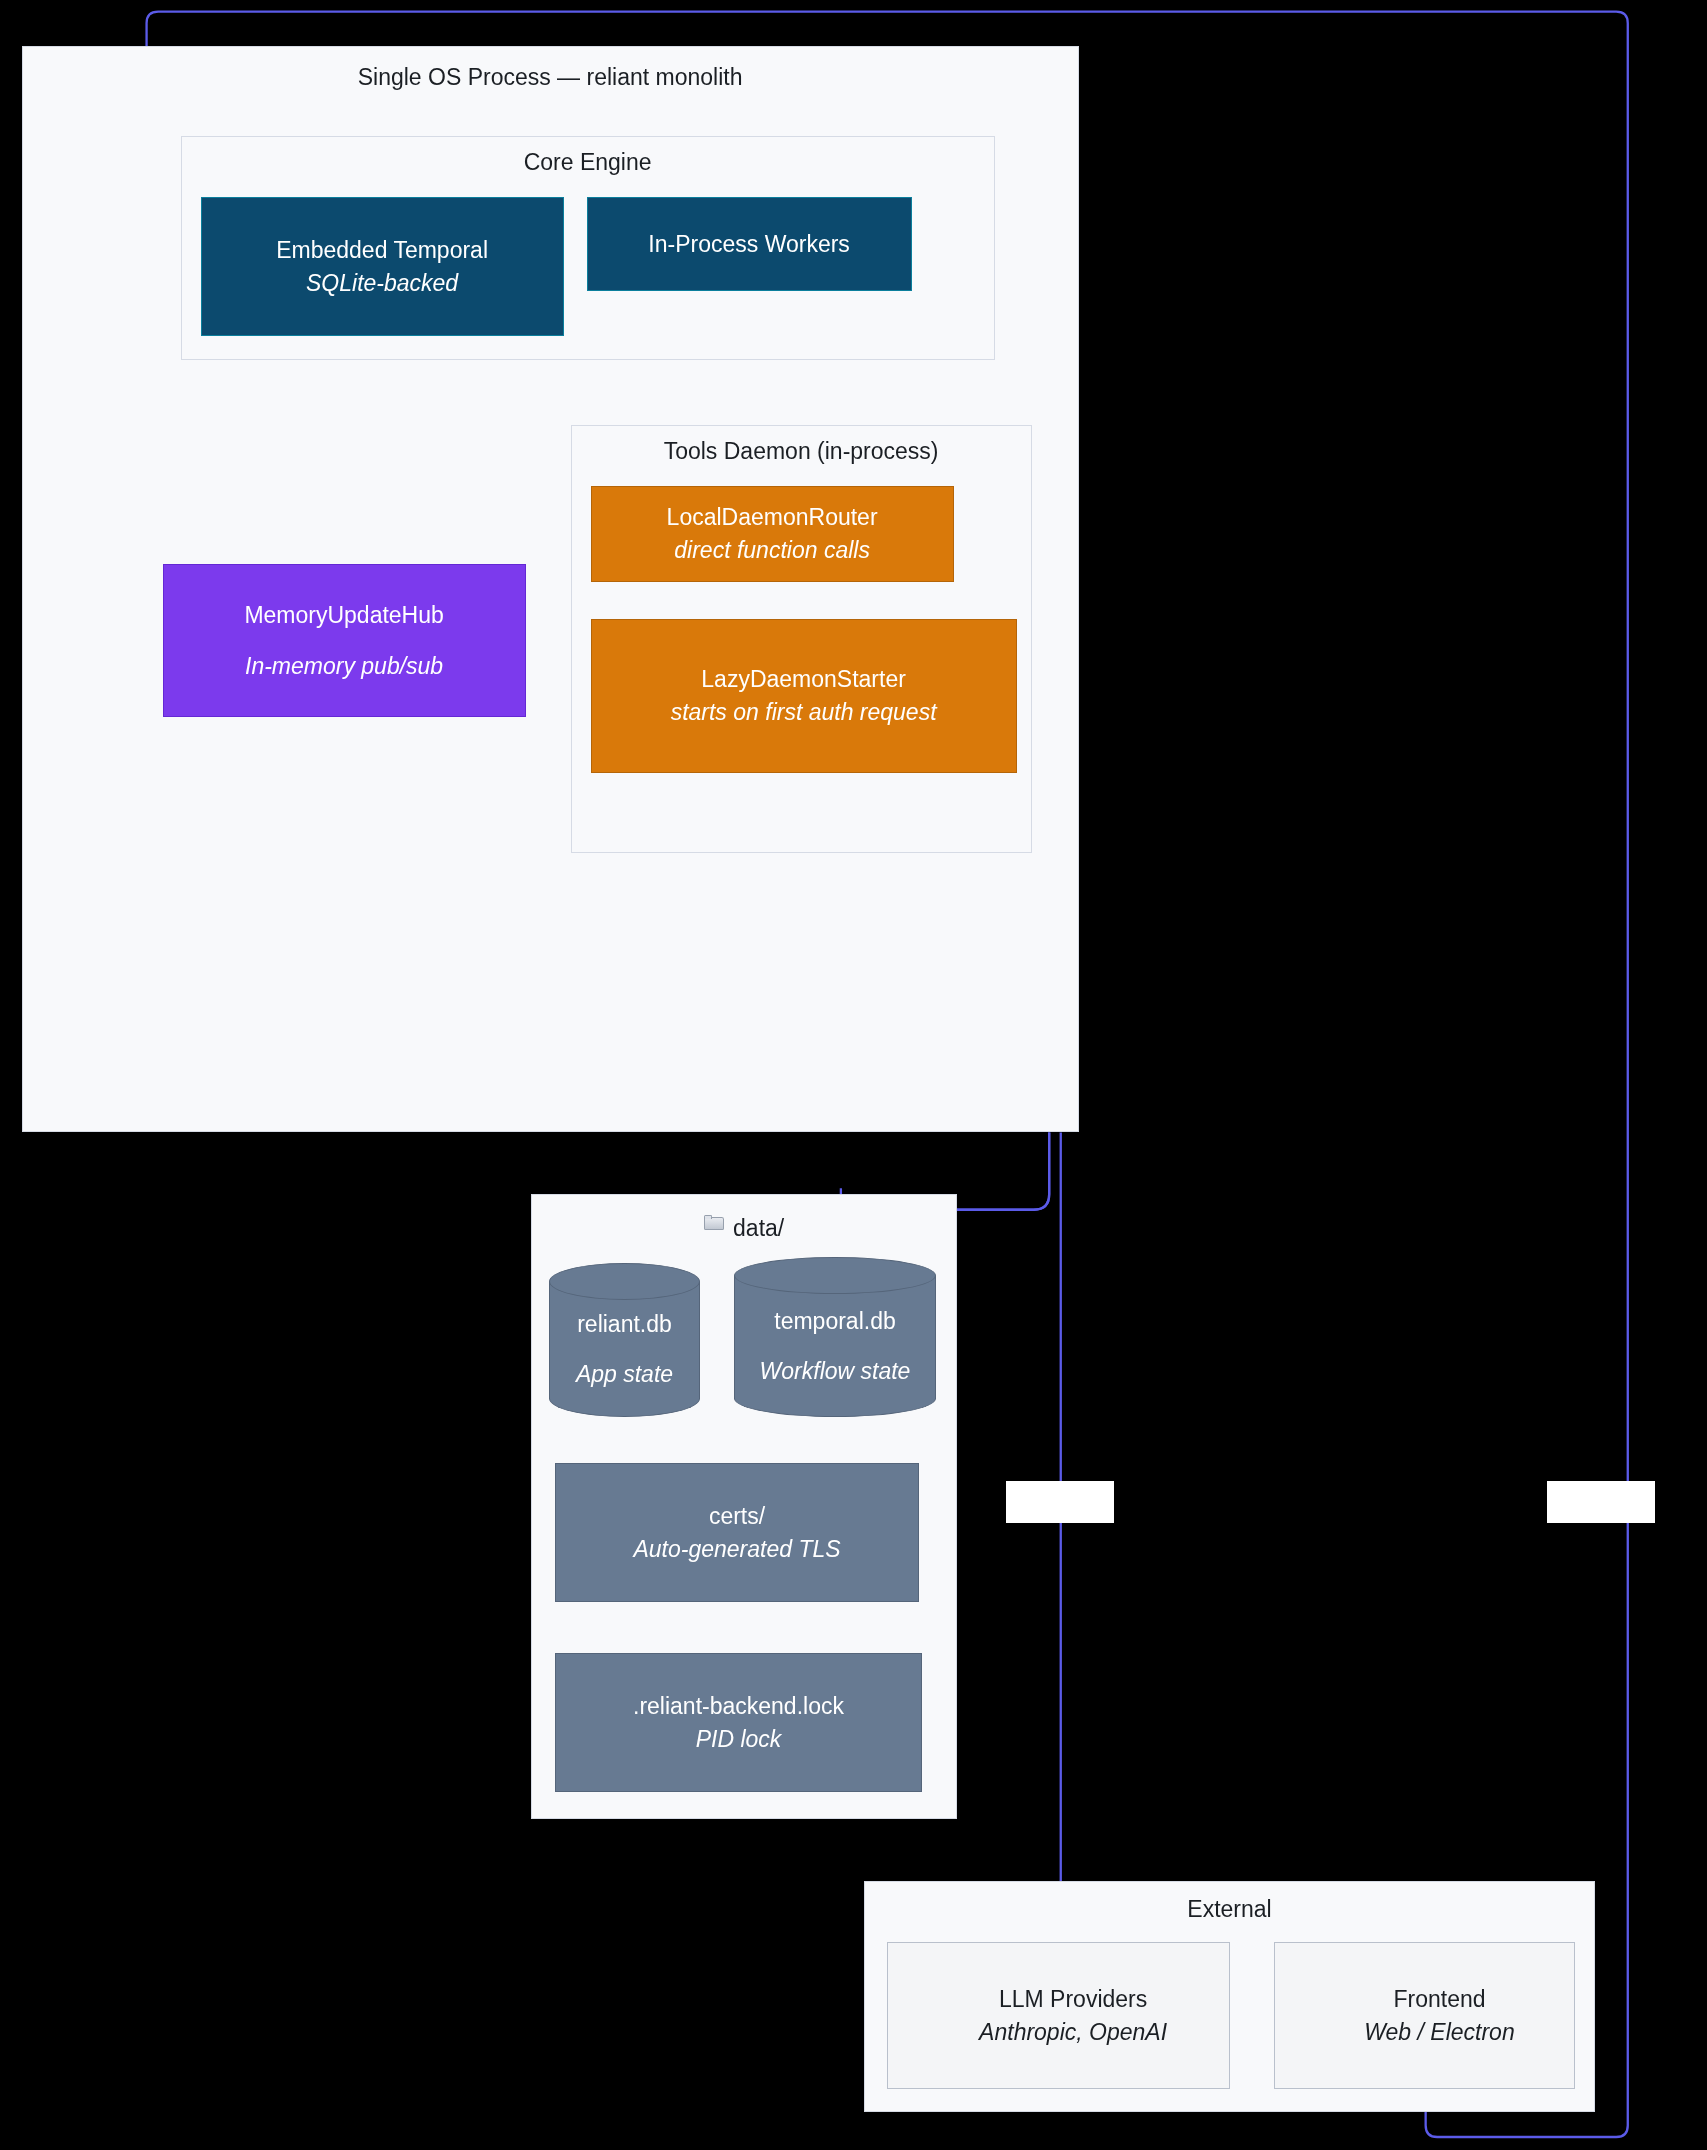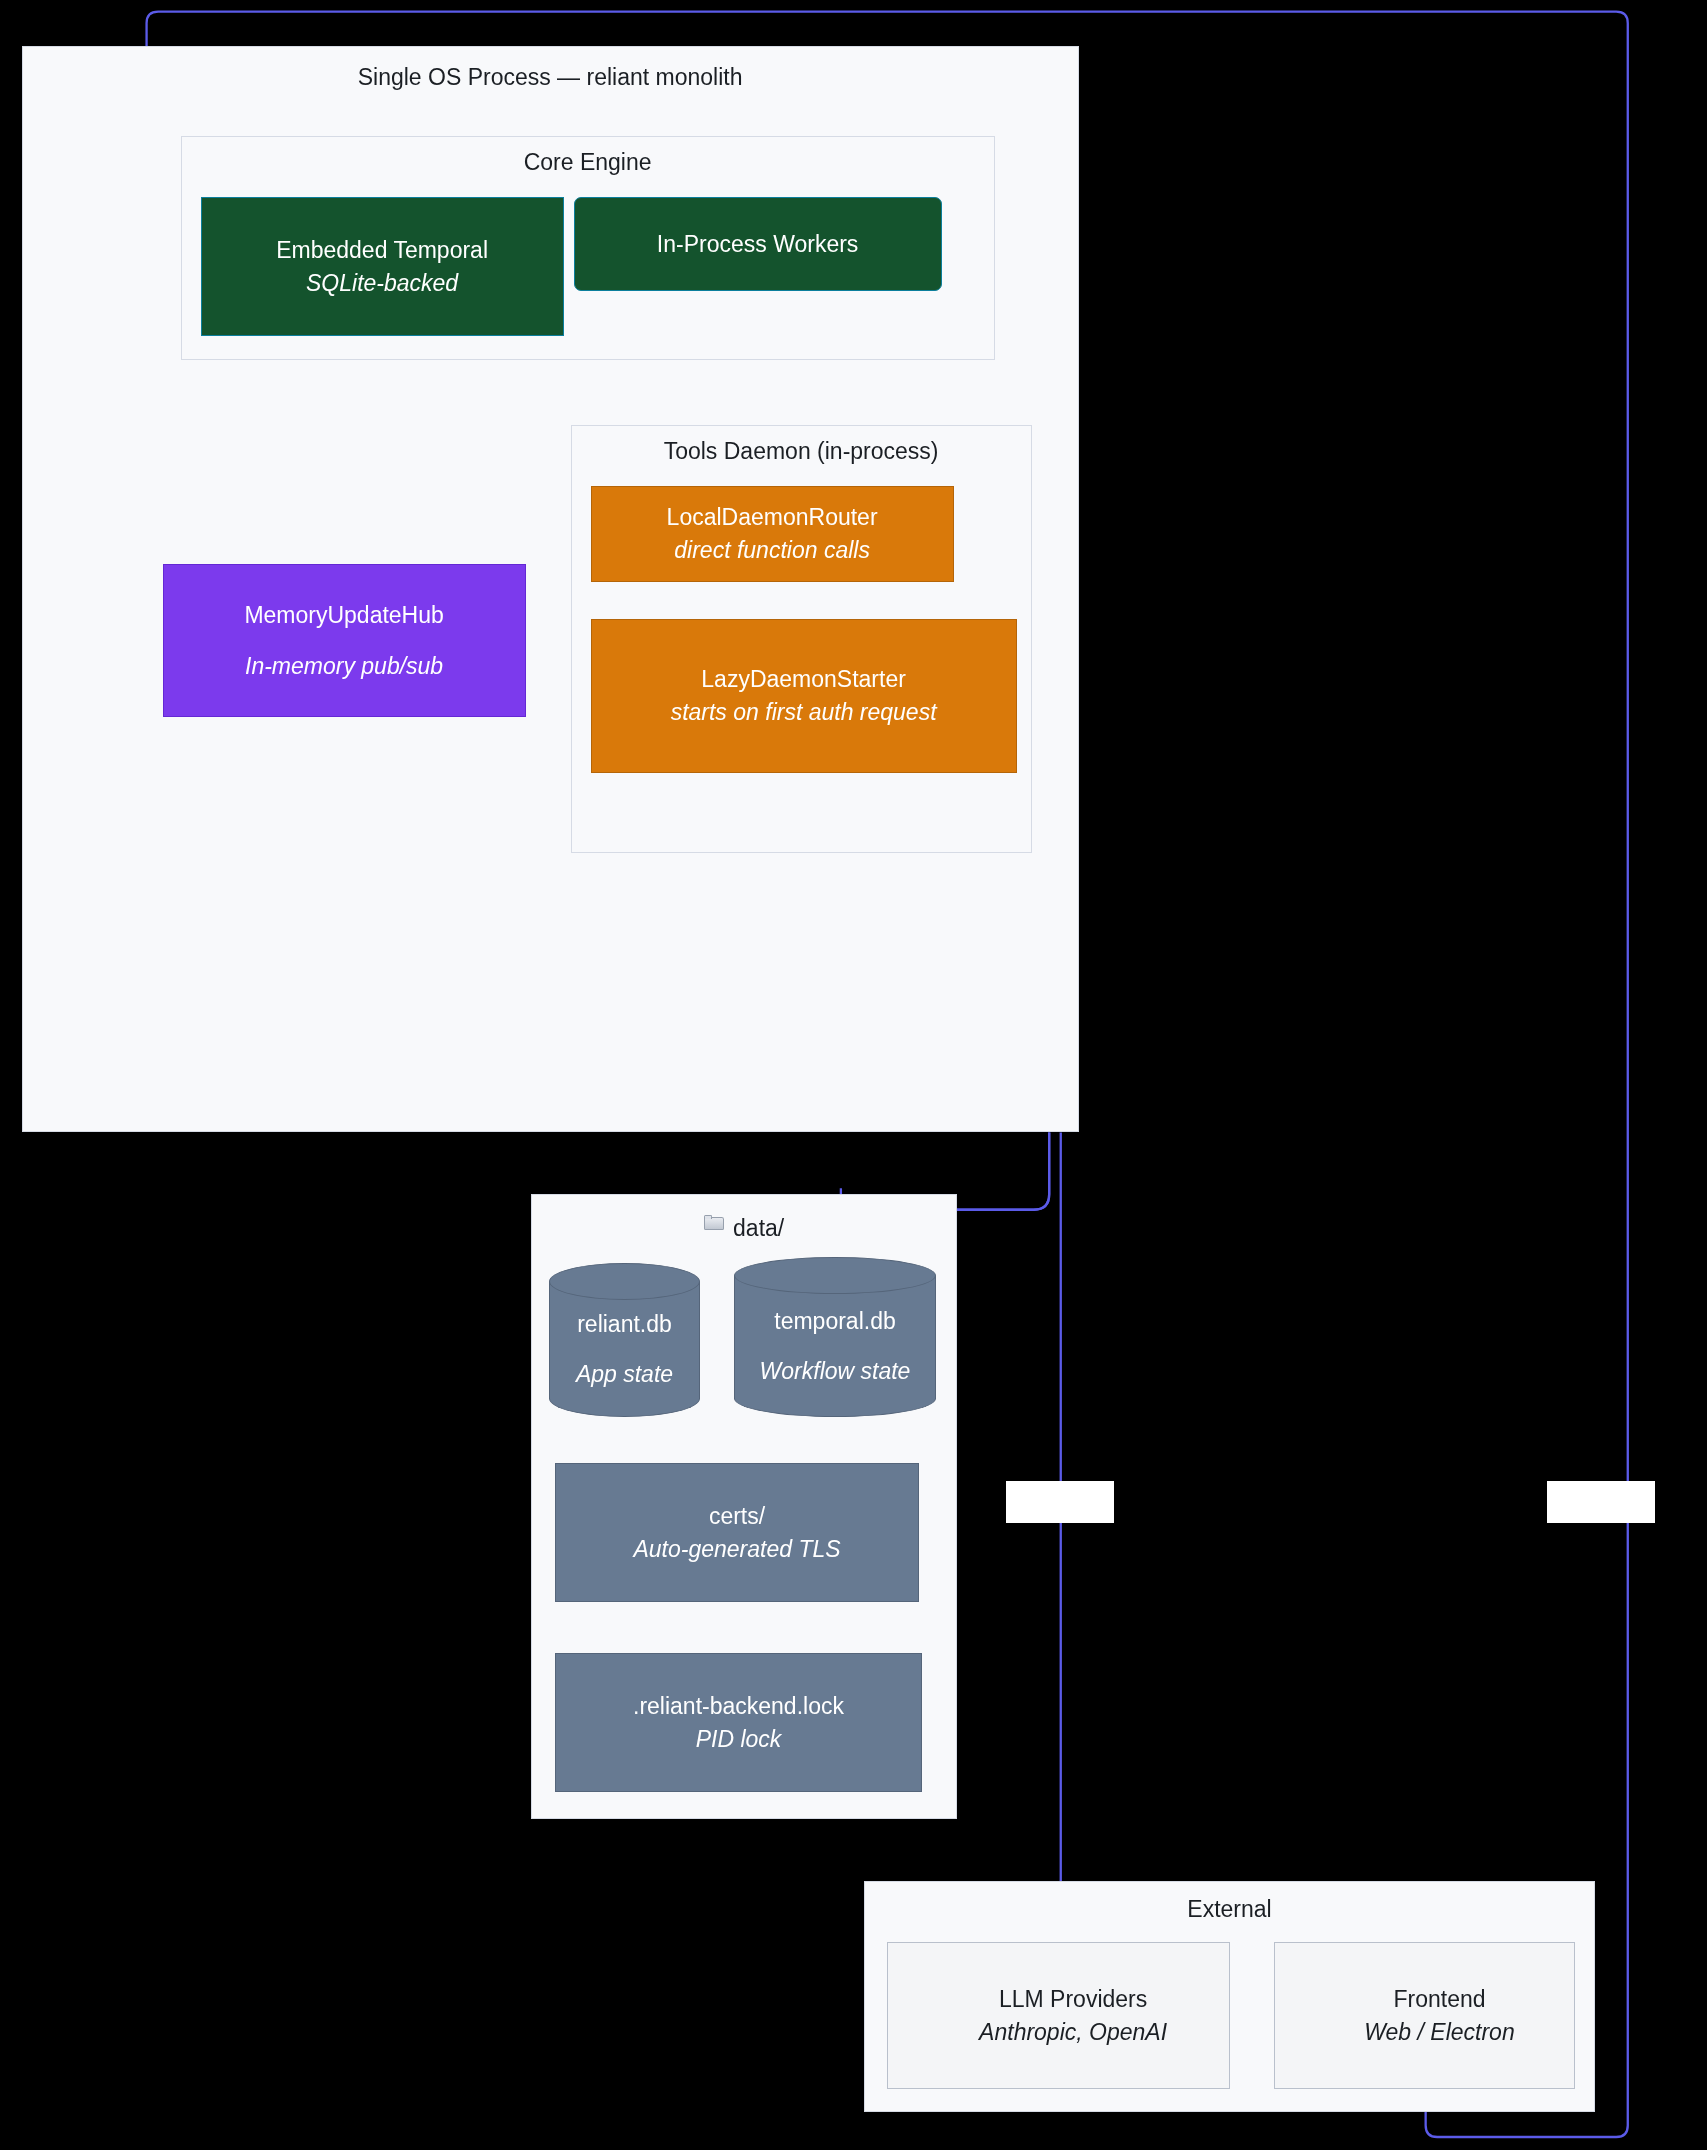--- a/index.html
+++ b/index.html
@@ -50,21 +50,21 @@
   }
   .node .nm {
     font-size: 23px;
     white-space: nowrap;
   }
   .node .ns {
     font-size: 23px;
     font-style: italic;
     white-space: nowrap;
   }
-  .n-teal  { background:#14532d; border:1.5px solid #0b7f9c; color:#ffffff; }
+  .n-teal  { background:#0c4a6e; border:1.5px solid #0b7f9c; color:#ffffff; }
   .n-orange{ background:#d9790a; border:1.5px solid #b56508; color:#ffffff; }
   .n-purple{ background:#7c3aed; border:1.5px solid #6428d4; color:#ffffff; }
   .n-blue  { background:#4c46e8; border:1.5px solid #3c36d2; color:#ffffff; }
   .n-slate { background:#677a92; border:1.5px solid #55657a; color:#ffffff; }
   .n-plain { background:#f4f5f7; border:1.5px solid #b9c0cc; color:#1b1f24;padding-left:30px; }
 
   
   .cyl {
     position: absolute;
     box-sizing: border-box;
@@ -200,21 +200,21 @@
     <div class="cluster-title" style="top:17px;">Single OS Process — reliant monolith</div>
 
     <div class="cluster" style="left:158px; top:89px; width:814px; height:224px;">
       <div class="cluster-title" style="top:12.3px;">Core Engine</div>
 
       <div class="node n-teal" style="left:19px; top:60px; width:363px; height:139px;">
         <span class="nm">Embedded Temporal</span>
         <span class="ns">SQLite-backed</span>
       </div>
 
-      <div class="node n-teal" style="left:392px; top:60px; width:368px; height:94px;border-radius:7px;">
+      <div class="node n-teal" style="left:405px; top:60px; width:325px; height:94px;">
         <span class="nm">In-Process Workers</span>
       </div>
     </div>
 
     <div class="node n-purple" style="left:140px; top:517px; width:363px; height:153px;gap:18px;">
       <span class="nm">MemoryUpdateHub</span>
       <span class="ns">In-memory pub/sub</span>
     </div>
 
     <div class="cluster" style="left:548px; top:378px; width:461px; height:428px;">

